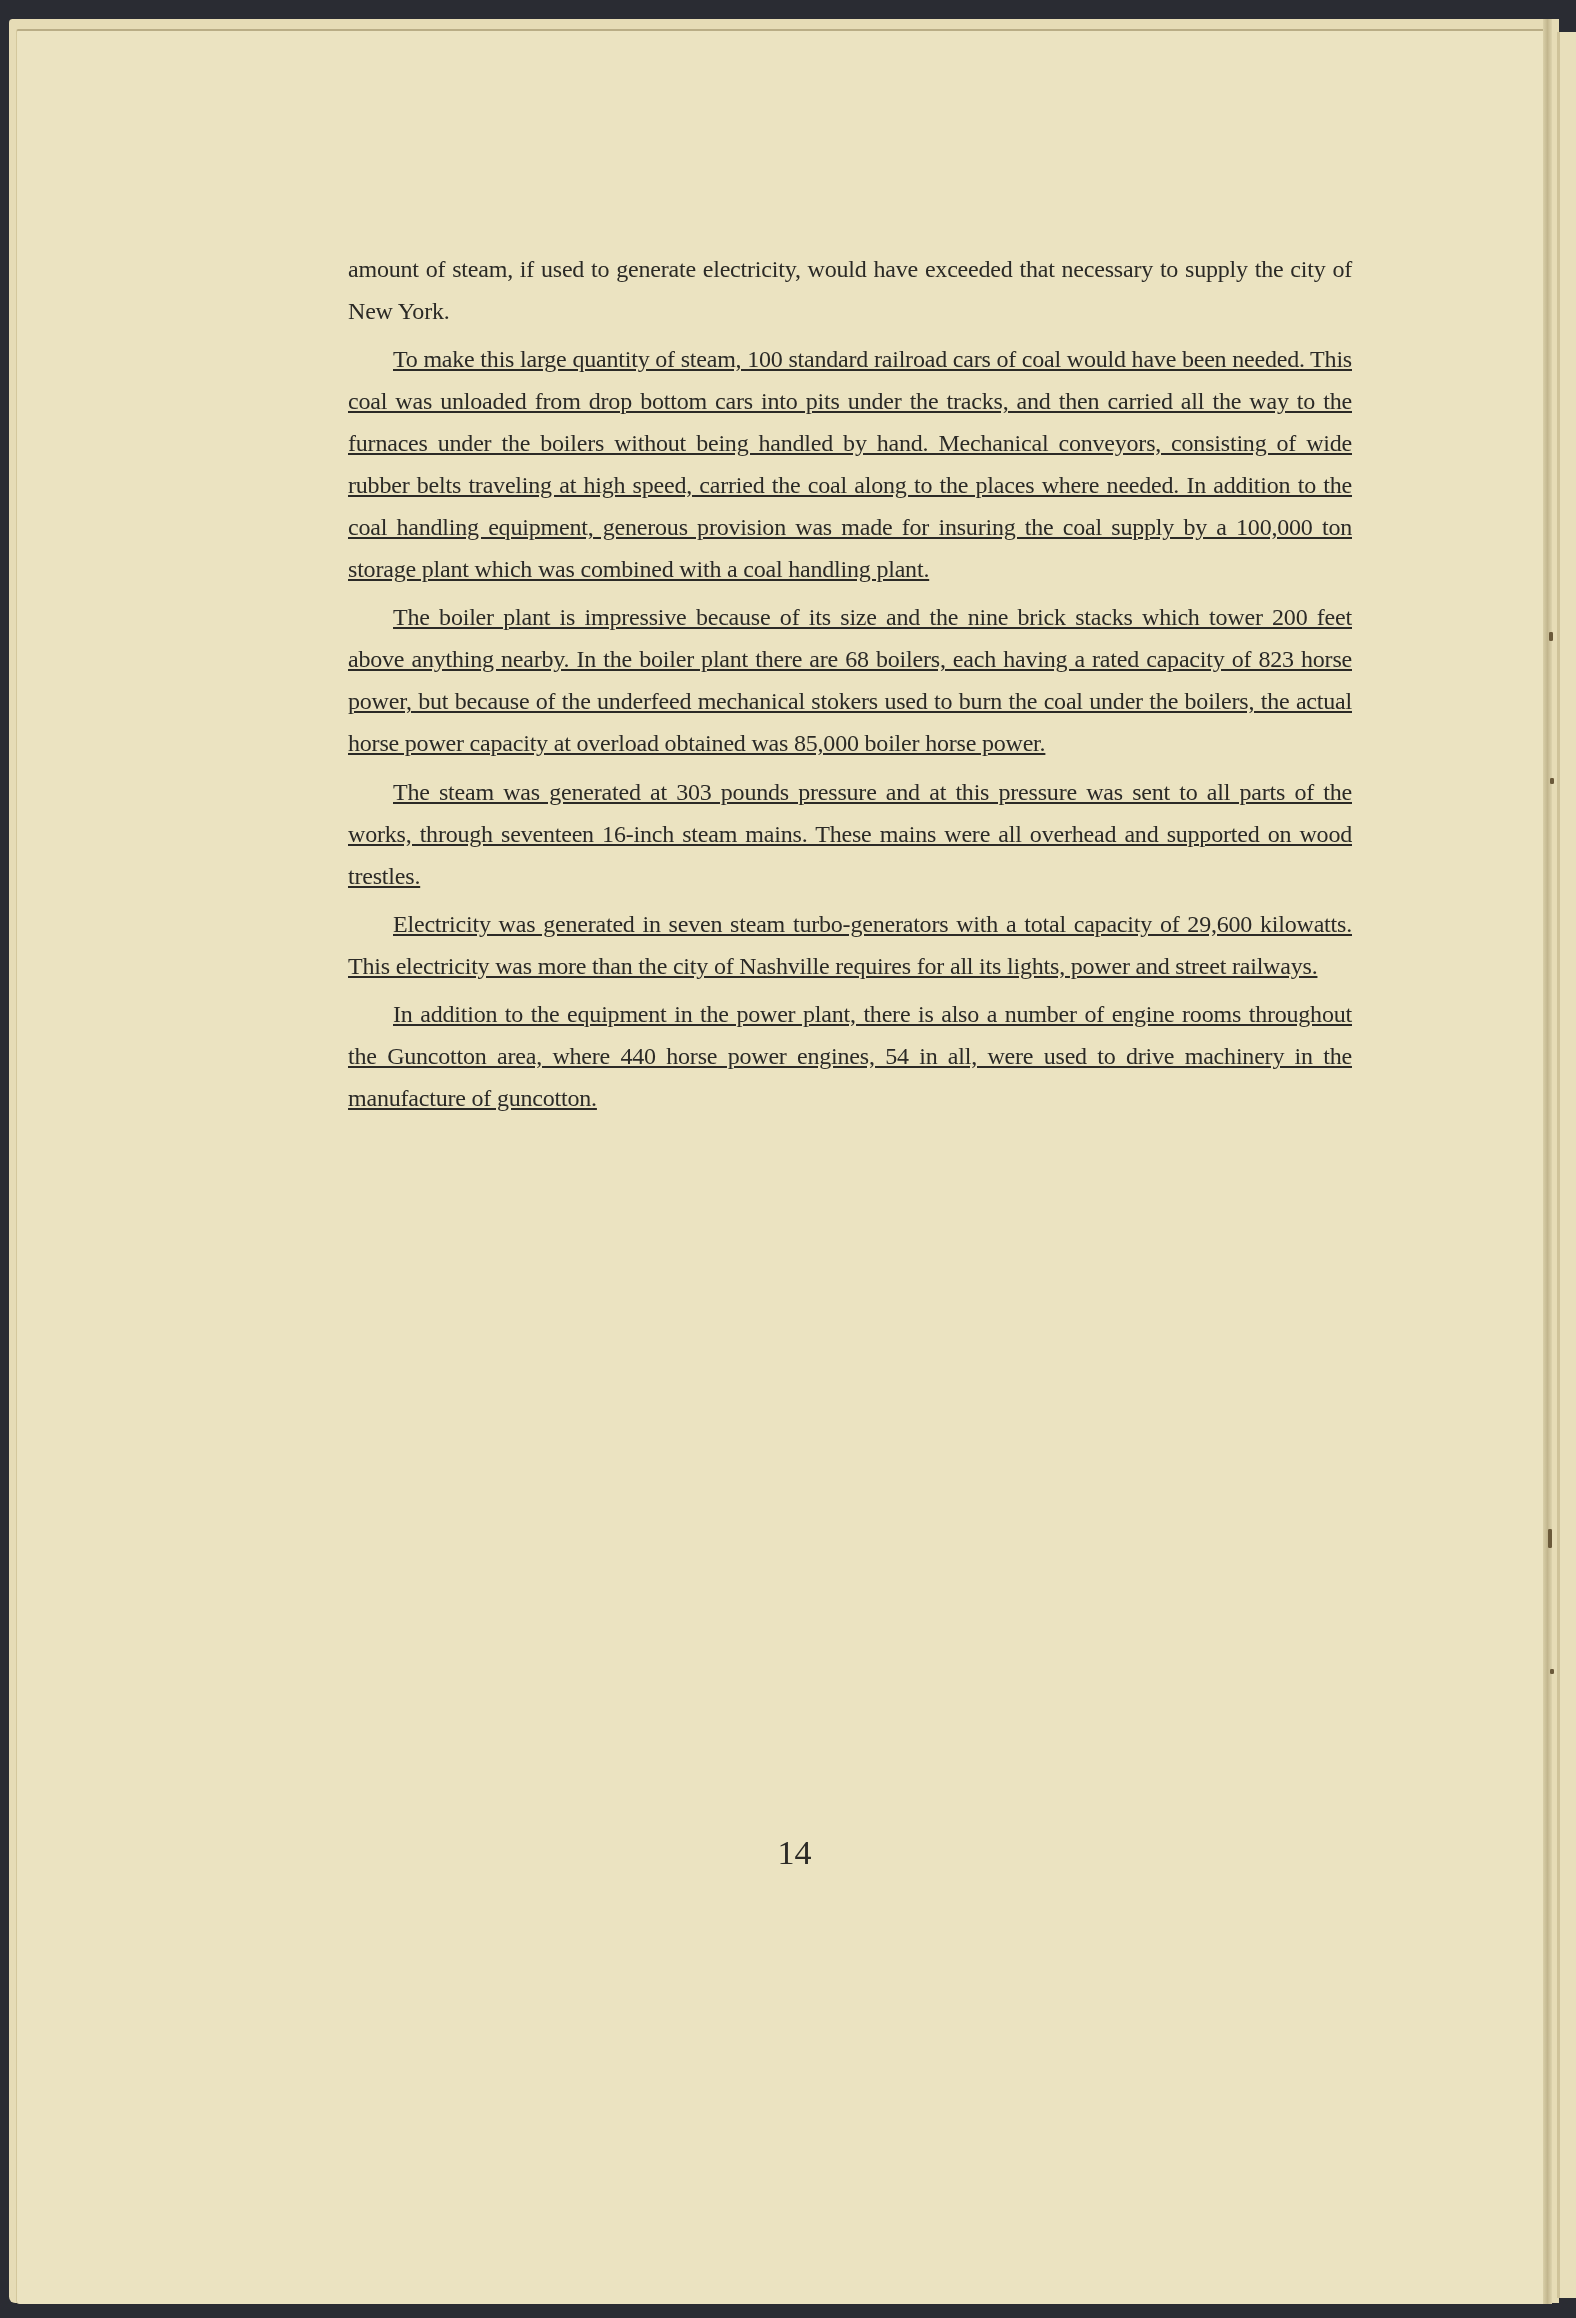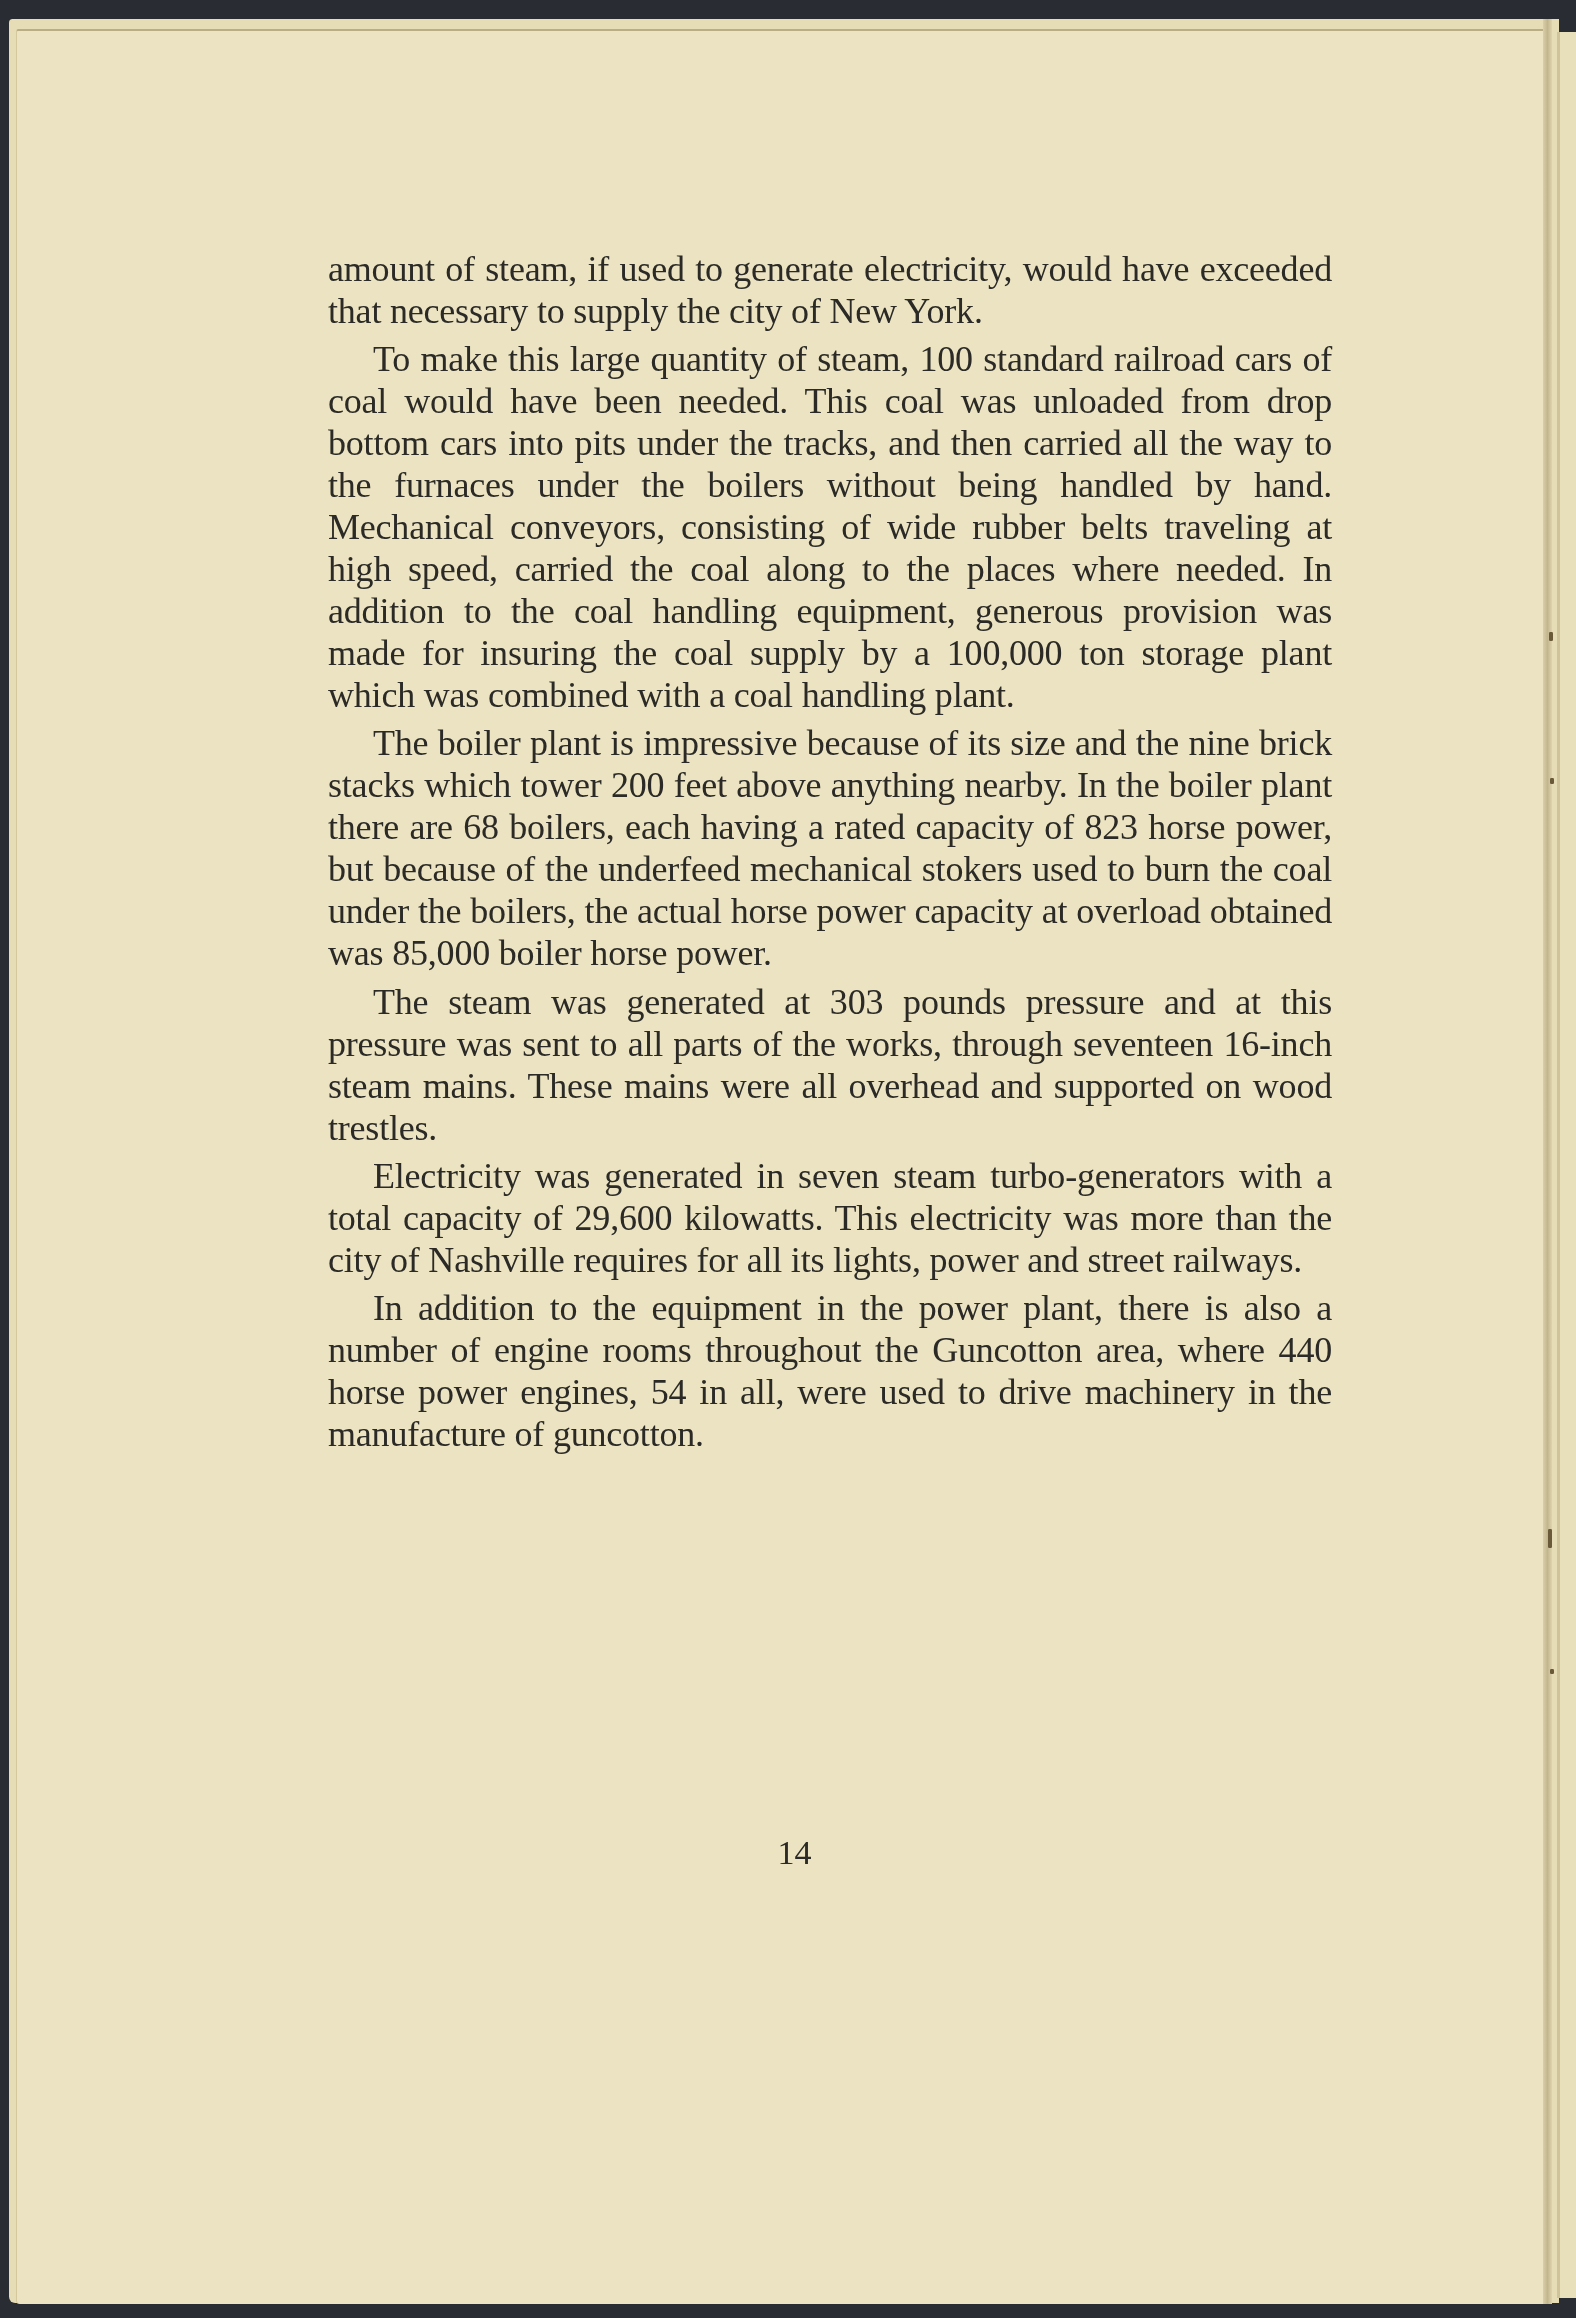--- a/index.html
+++ b/index.html
@@ -46,35 +46,36 @@
   .fold-shadow {
     position: absolute;
     left: 1543px;
     top: 18.7px;
     width: 8.7px;
     height: 2285px;
     background: linear-gradient(to right, #d9cfa8, #c2b68e, #ddd3ad);
   }
   .text-block {
     position: absolute;
-    left: 328px;
+    left: 348px;
     top: 248px;
     width: 1004px;
     color: #2b2a26;
-    font-size: 36px;
+    font-size: 24px;
     line-height: 42px;
     text-align: justify;
     letter-spacing: -0.2px;
   }
   .para {
     margin: 0 0 6.2px 0;
     text-indent: 0;
   }
   .para.indent {
     text-indent: 45px;
+    text-decoration: underline;
   }
   .page-number {
     position: absolute;
     left: 0;
     top: 1834px;
     width: 1576px;
     text-align: center;
     font-size: 34px;
     color: #2b2a26;
     padding-left: 13px;

